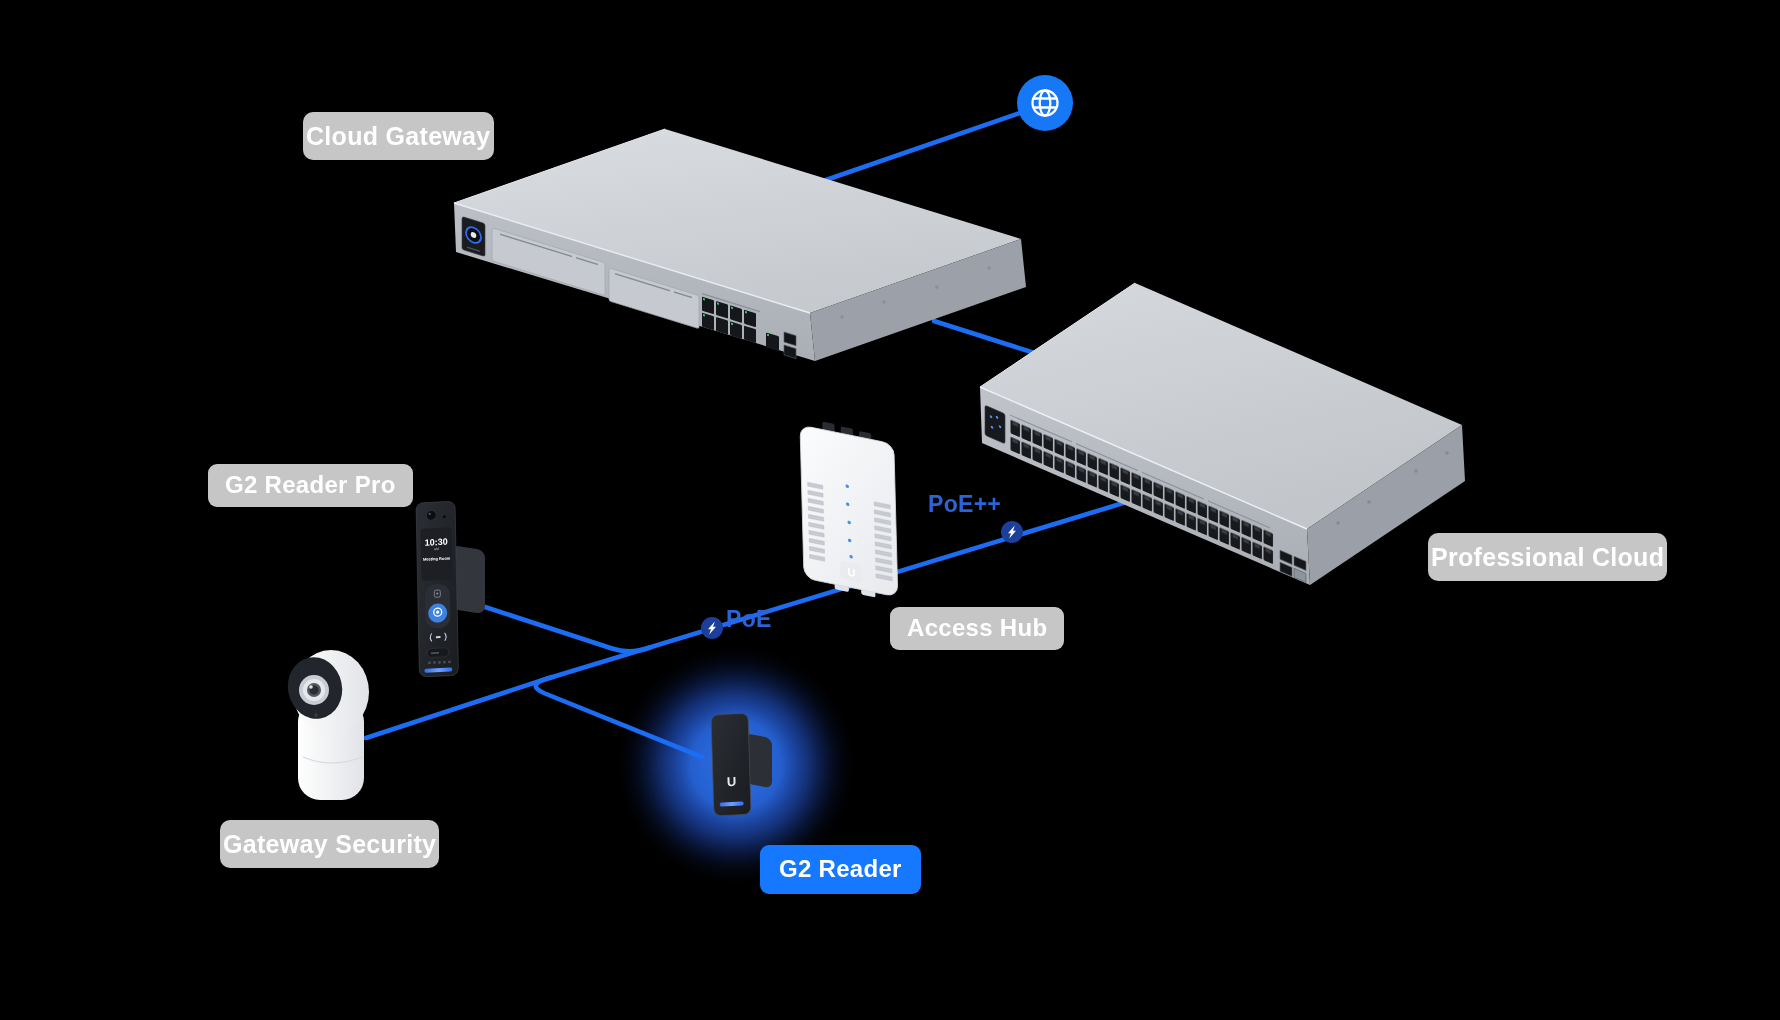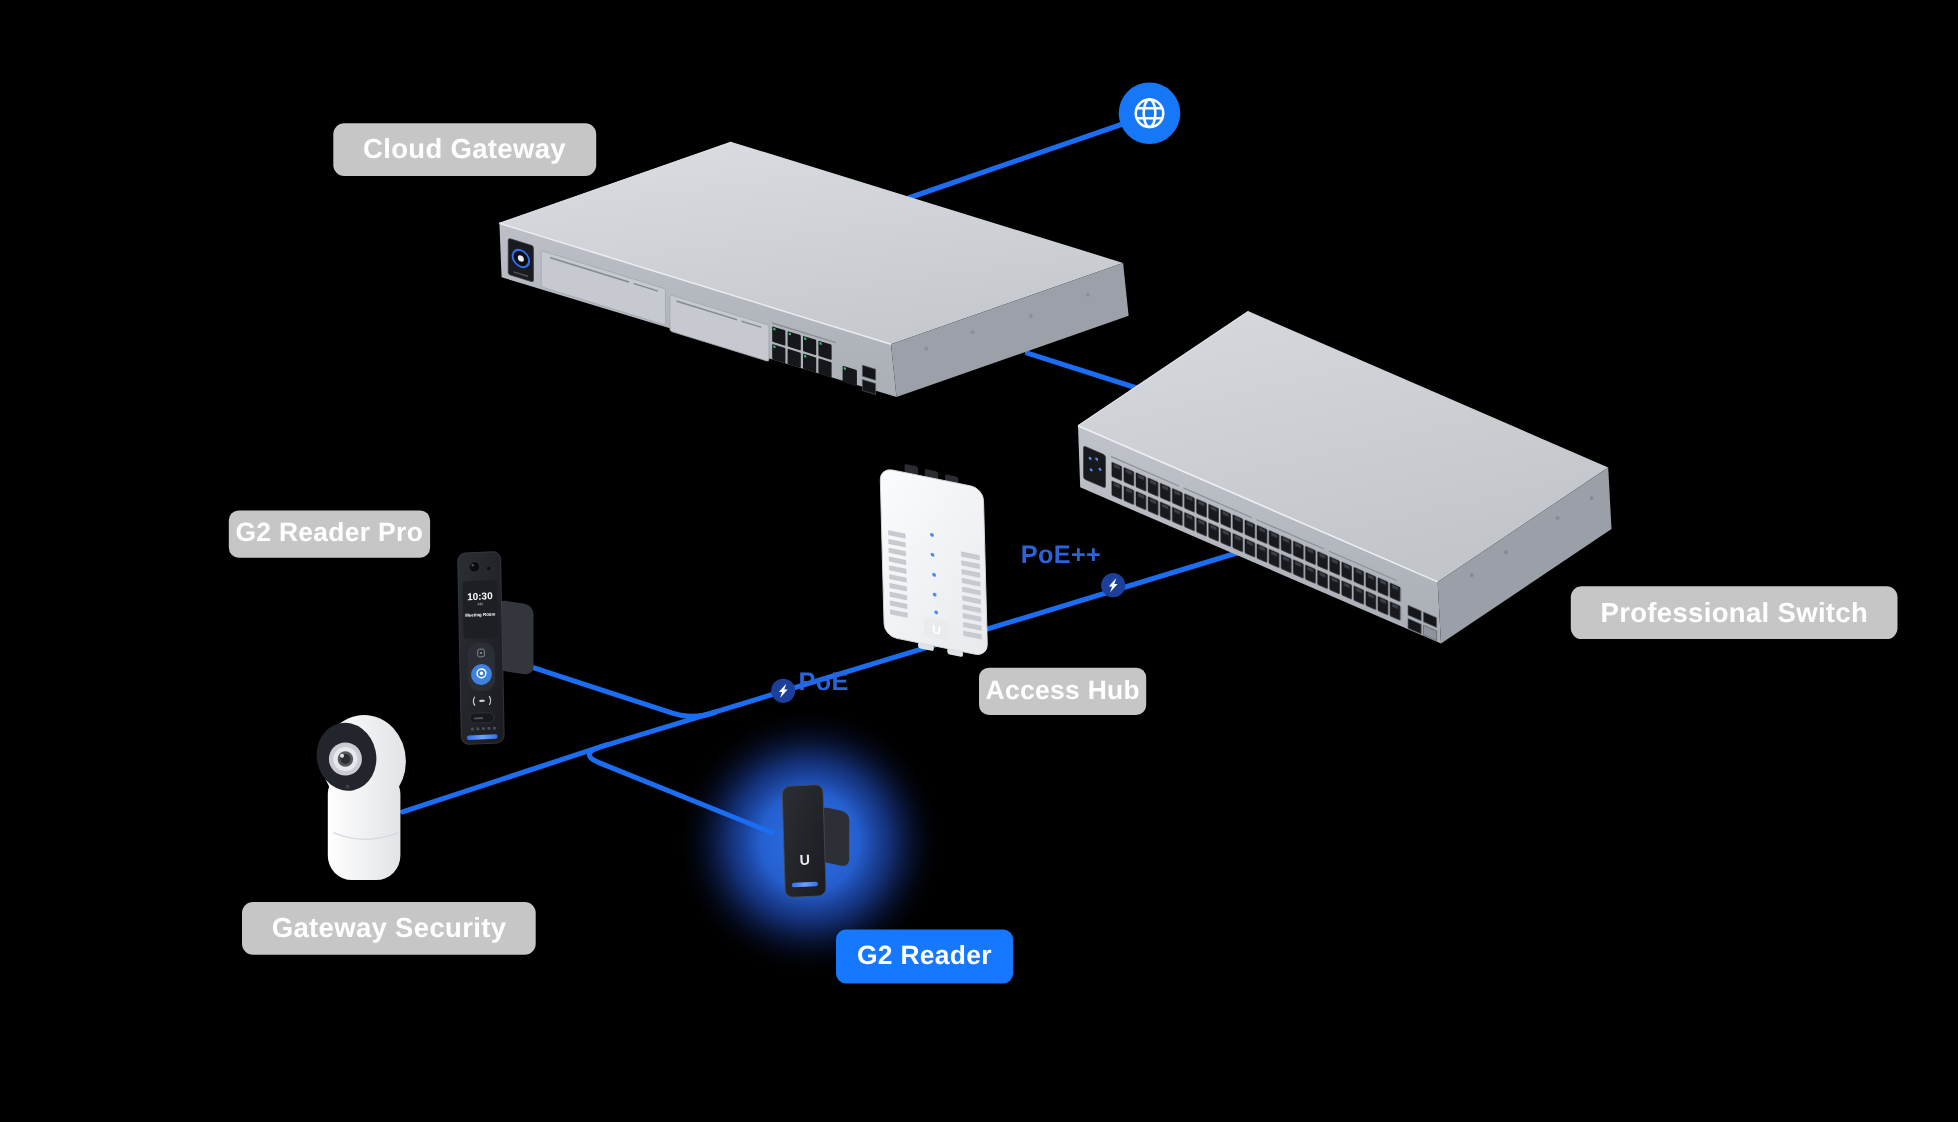--- a/index.html
+++ b/index.html
@@ -8,24 +8,24 @@
     --selected_label_bg:#1677ff; --glow:#2a6ef0;
   }
   html,body{margin:0;padding:0;}
   body{
     width:1780px;height:1020px;background:var(--background);
     font-family:"Liberation Sans",sans-serif;position:relative;overflow:hidden;
   }
   #scene{position:absolute;left:0;top:0;}
   .chip{
     position:absolute;background:var(--label_bg);color:var(--label_text);
-    font-weight:700;font-size:25px;line-height:1.2;padding:9px 27px;
+    font-weight:700;font-size:25px;line-height:1.2;padding:9px 3px;
     border-radius:10px;white-space:nowrap;letter-spacing:.3px;
   }
-  .chip.small{font-size:24px;padding:7px 6px;border-radius:9px;text-align:right;}
+  .chip.small{font-size:24px;padding:7px 17px;border-radius:9px;text-align:right;}
   .chip.selected{background:var(--selected_label_bg);font-size:24px;padding:10px 19px;border-radius:9px;}
   .poe-label{
     position:absolute;color:var(--poe_text);font-weight:700;font-size:23px;
     letter-spacing:.3px;white-space:nowrap;
   }
   #lbl-cloud-gateway{left:303px;top:112px;}
   #lbl-g2-reader-pro{left:208px;top:464px;}
   #lbl-camera-security{left:220px;top:820px;}
   #lbl-access-hub{left:890px;top:607px;}
   #lbl-professional-switch{left:1428px;top:533px;}
@@ -299,17 +299,17 @@
       <ellipse rx="5.3" ry="12.5"></ellipse>
       <path d="M -11.6,-4.5 H 11.6 M -11.6,4.5 H 11.6"></path>
     </g>
   </g>
 </svg>
 
 <div class="chip" id="lbl-cloud-gateway">Cloud Gateway</div>
 <div class="chip small" id="lbl-g2-reader-pro">G2 Reader Pro</div>
 <div class="chip" id="lbl-camera-security">Gateway Security</div>
 <div class="chip small" id="lbl-access-hub">Access Hub</div>
-<div class="chip" id="lbl-professional-switch">Professional Switch</div>
+<div class="chip" id="lbl-professional-switch">Professional Cloud</div>
 <div class="chip selected" id="lbl-g2-reader">G2 Reader</div>
 
 <div class="poe-label" id="poe-label">PoE</div>
 <div class="poe-label" id="poepp-label">PoE++</div>
 
 </body></html>

